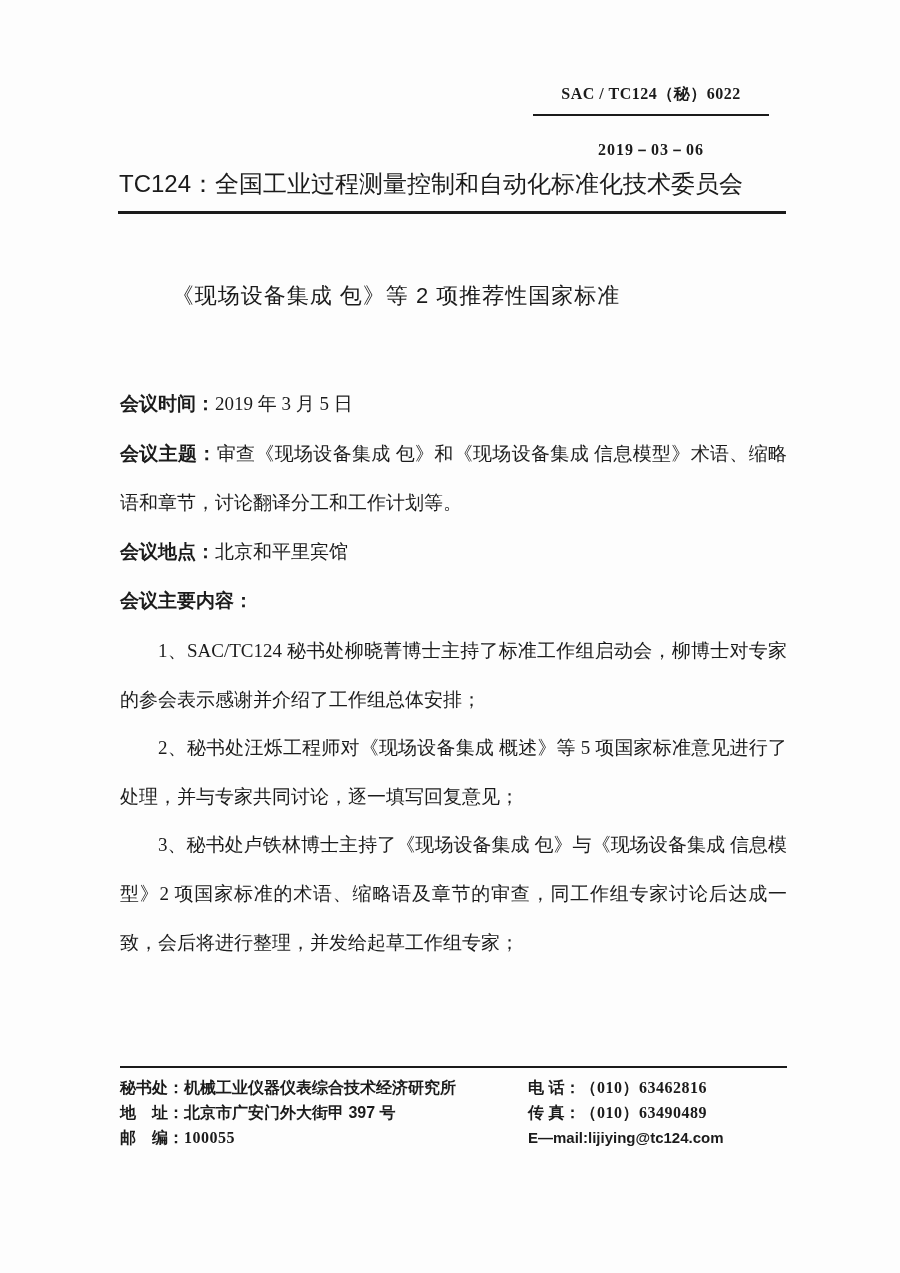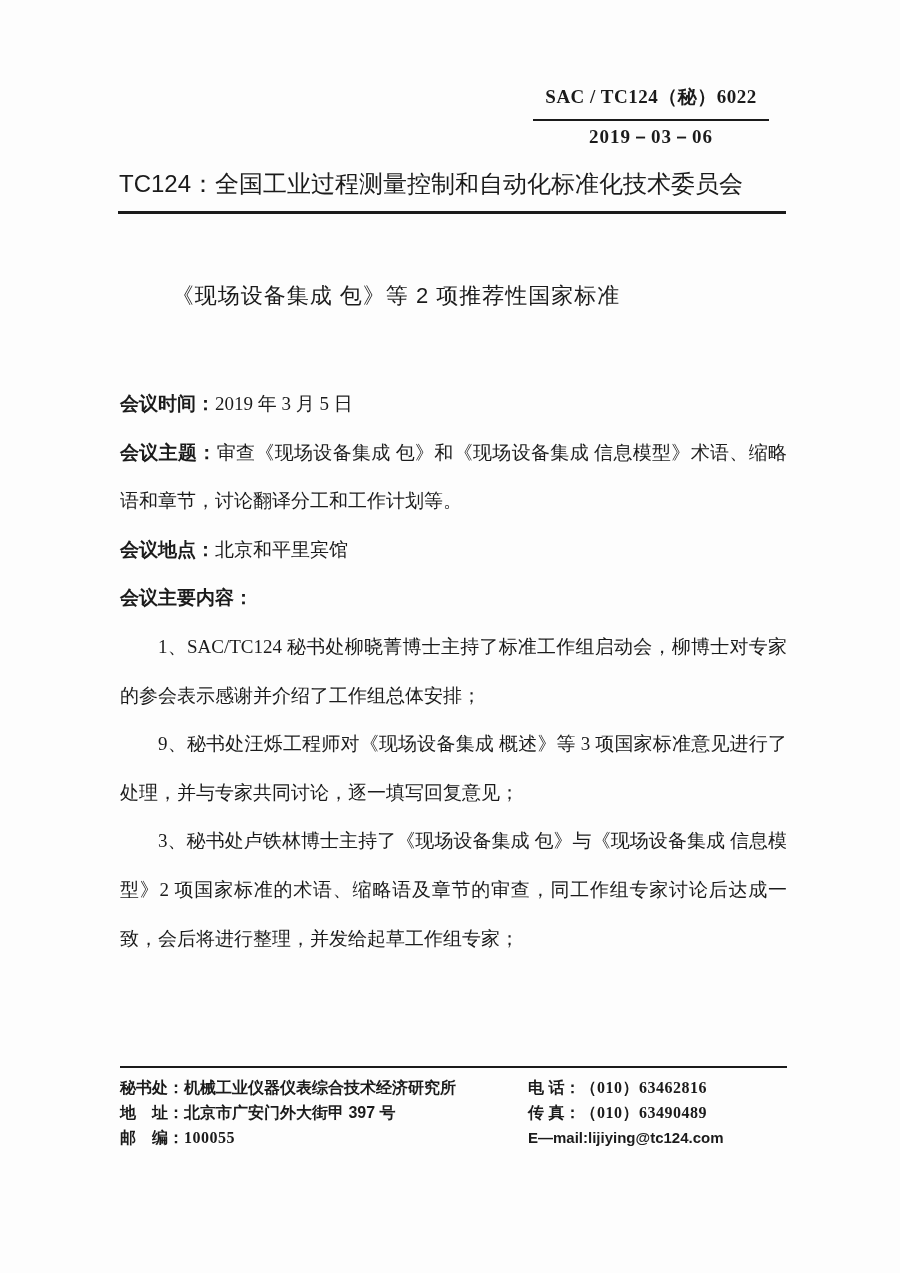--- a/index.html
+++ b/index.html
@@ -19,30 +19,30 @@
 
   
   .doc-head {
     position: absolute;
     left: 533px;
     top: 84px;
     width: 236px;
     text-align: center;
     font-family: "Liberation Serif", serif;
     font-weight: bold;
-    font-size: 19px;
+    font-size: 16px;
   }
   .doc-number {
     padding-bottom: 9px;
     border-bottom: 2px solid #1b1b1b;
     letter-spacing: 0.5px;
     white-space: nowrap;
   }
   .doc-date {
-    padding-top: 3px;
+    padding-top: 24px;
     letter-spacing: 1px;
   }
 
   
   .committee {
     position: absolute;
     left: 119px;
     top: 168px;
     width: 700px;
     font-family: "Liberation Sans", sans-serif;
@@ -75,21 +75,21 @@
   .body-block {
     position: absolute;
     left: 120px;
     top: 380px;
     width: 667px;
     font-size: 19px;
     line-height: 48.6px;
     text-align: justify;
   }
   .meta-label {
-    font-family: Liberation Serif, serif;
+    font-family: Liberation Mono, monospace;
     font-weight: bold;
   }
   .meta-value {
     font-family: "Liberation Serif", serif;
   }
   .content-item {
     text-indent: 2em;
   }
 
   
@@ -155,21 +155,21 @@
     <div class="meta-row">
       <span class="meta-label">会议地点：</span><span class="meta-value">北京和平里宾馆</span>
     </div>
 
 
     <div class="meta-row">
       <span class="meta-label">会议主要内容：</span><span class="meta-value"></span>
     </div>
 
     <div class="content-item">1、SAC/TC124 秘书处柳晓菁博士主持了标准工作组启动会，柳博士对专家的参会表示感谢并介绍了工作组总体安排；</div>
-    <div class="content-item">9、秘书处汪烁工程师对《现场设备集成 概述》等 3 项国家标准意见进行了处理，并与专家共同讨论，逐一填写回复意见；</div>
+    <div class="content-item">2、秘书处汪烁工程师对《现场设备集成 概述》等 5 项国家标准意见进行了处理，并与专家共同讨论，逐一填写回复意见；</div>
     <div class="content-item">3、秘书处卢铁林博士主持了《现场设备集成 包》与《现场设备集成 信息模型》2 项国家标准的术语、缩略语及章节的审查，同工作组专家讨论后达成一致，会后将进行整理，并发给起草工作组专家；</div>
 
   </div>
 
   <div class="footer">
     <div class="footer-left">
       <div>
         <span class="f-label">秘书处：</span><span class="f-value-cjk">机械工业仪器仪表综合技术经济研究所</span>
       </div>
       <div>

